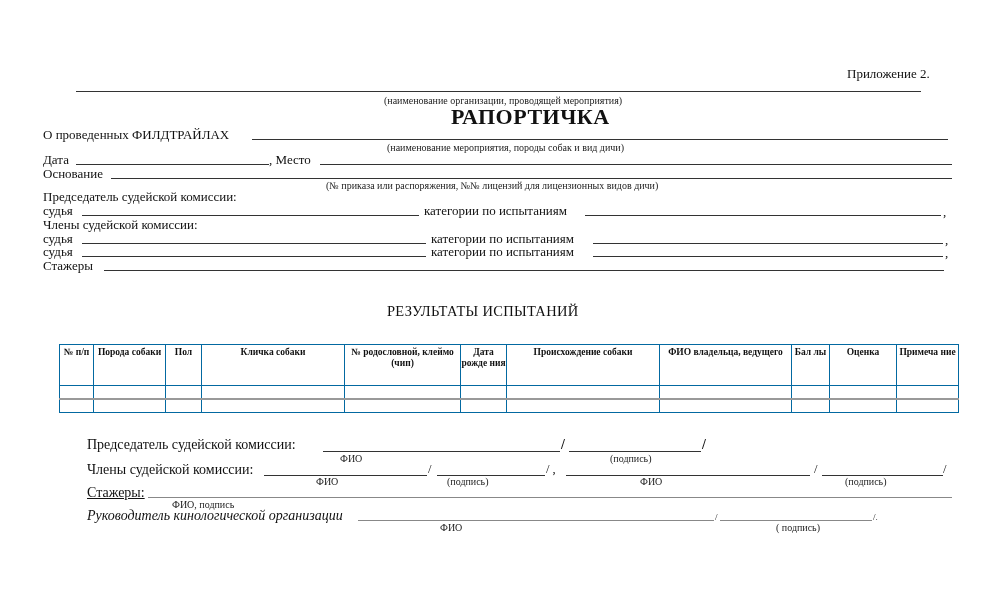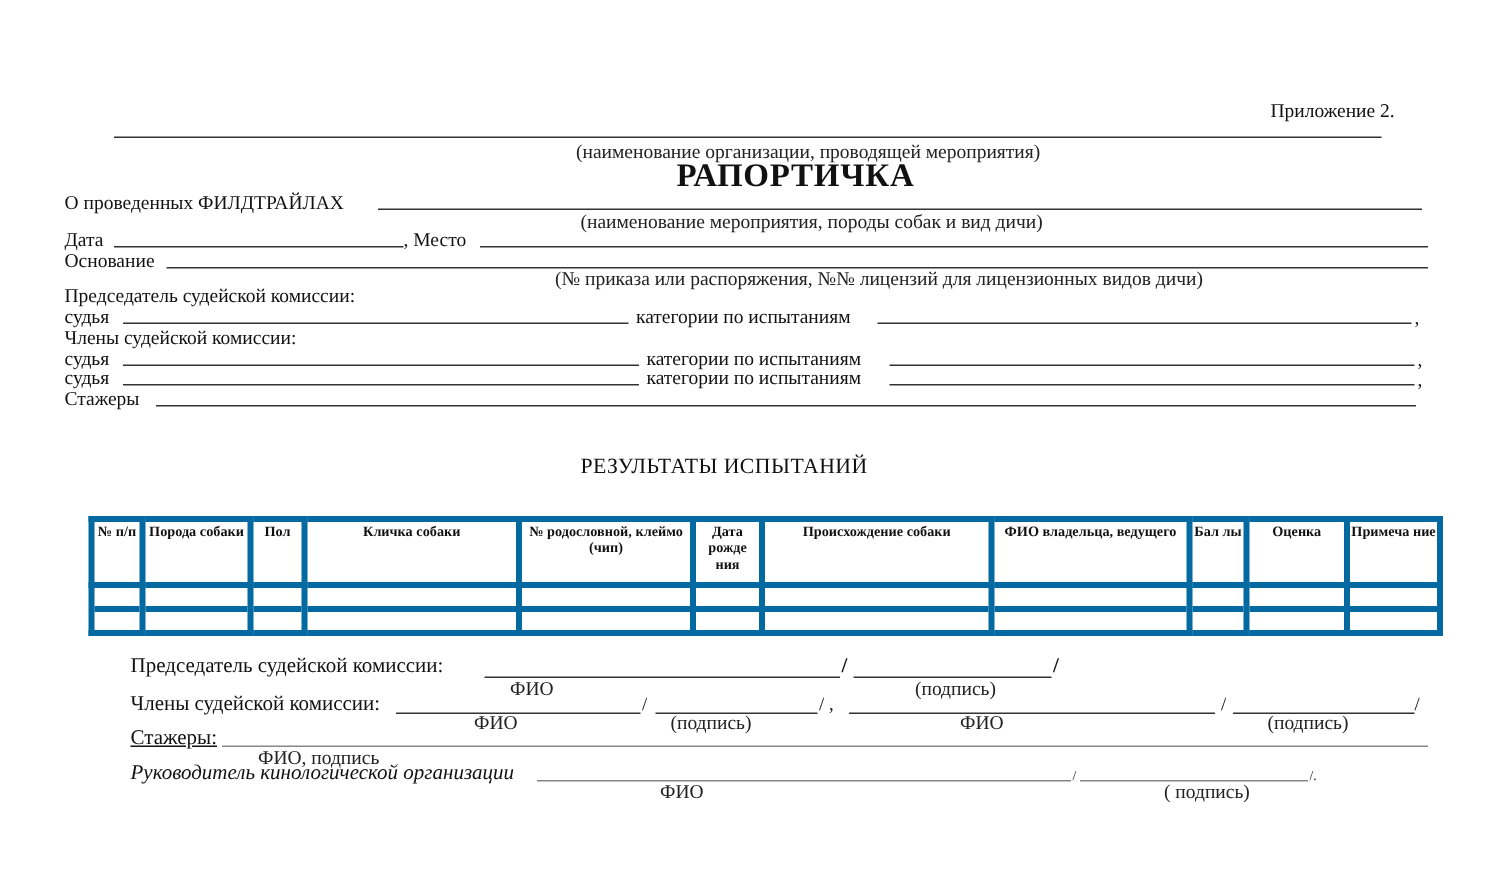--- a/index.html
+++ b/index.html
@@ -2,27 +2,27 @@
 <html><head>
 <meta charset="utf-8">
 <style>
   html, body { margin: 0; padding: 0; background: #ffffff; }
   body { width: 1007px; height: 592px; position: relative; overflow: hidden;
          font-family: "Liberation Serif", "DejaVu Serif", serif; color: #111; }
   .abs { position: absolute; white-space: nowrap; }
   .line { position: absolute; border-bottom: 1px solid #333; height: 0; }
   .t13 { font-size: 13px; line-height: 15px; text-align: center; }
   .t12 { font-size: 12.5px; line-height: 14px; }
-  .hint { font-size: 13px; line-height: 9px; color: #222; }
+  .hint { font-size: 10px; line-height: 9px; color: #222; }
   .title { font-size: 22px; font-weight: bold; letter-spacing: 0.5px; }
   .section { font-size: 14.5px; letter-spacing: 0.3px; }
   .sig { font-size: 14px; }
   table.results { position: absolute; left: 59px; top: 344px; width: 899px;
                   border-collapse: collapse; table-layout: fixed; }
-  table.results th, table.results td { border: 4px solid #0369a1; padding: 0;
+  table.results th, table.results td { border: 1px solid #0369a1; padding: 0;
                   font-size: 9.5px; font-weight: bold; vertical-align: top;
                   text-align: center; line-height: 11px; }
   table.results th { height: 38px; padding-top: 2px; }
   table.results td { height: 12px; }
   table.results tr.r1 td { border-bottom: 2px solid #999; }
 </style>
 </head>
 <body>
 
 <div class="abs t13" style="left:847px; top:66px;">Приложение 2.</div>
@@ -34,21 +34,21 @@
 <div class="line" style="left:252px; top:139px; width:696px;"></div>
 <div class="abs hint" style="left:387px; top:143px;">(наименование мероприятия, породы собак и вид дичи)</div>
 
 <div class="abs t13" style="left:43px; top:152px;">Дата</div>
 <div class="line" style="left:76px; top:164px; width:193px;"></div>
 <div class="abs t13" style="left:269px; top:152px;">, Место</div>
 <div class="line" style="left:320px; top:164px; width:632px;"></div>
 
 <div class="abs t13" style="left:43px; top:166px;">Основание</div>
 <div class="line" style="left:111px; top:178px; width:841px;"></div>
-<div class="abs hint" style="left:326px; top:181px;margin-left:44px;">(№ приказа или распоряжения, №№ лицензий для лицензионных видов дичи)</div>
+<div class="abs hint" style="left:326px; top:181px;">(№ приказа или распоряжения, №№ лицензий для лицензионных видов дичи)</div>
 
 <div class="abs t13" style="left:43px; top:189px;">Председатель судейской комиссии:</div>
 <div class="abs t13" style="left:43px; top:203px;">судья</div>
 <div class="line" style="left:82px; top:215px; width:337px;"></div>
 <div class="abs t13" style="left:424px; top:203px;">категории по испытаниям</div>
 <div class="line" style="left:585px; top:215px; width:356px;"></div>
 <div class="abs t13" style="left:943px; top:204px;">,</div>
 
 <div class="abs t13" style="left:43px; top:217px;">Члены судейской комиссии:</div>
 <div class="abs t13" style="left:43px; top:231px;">судья</div>

